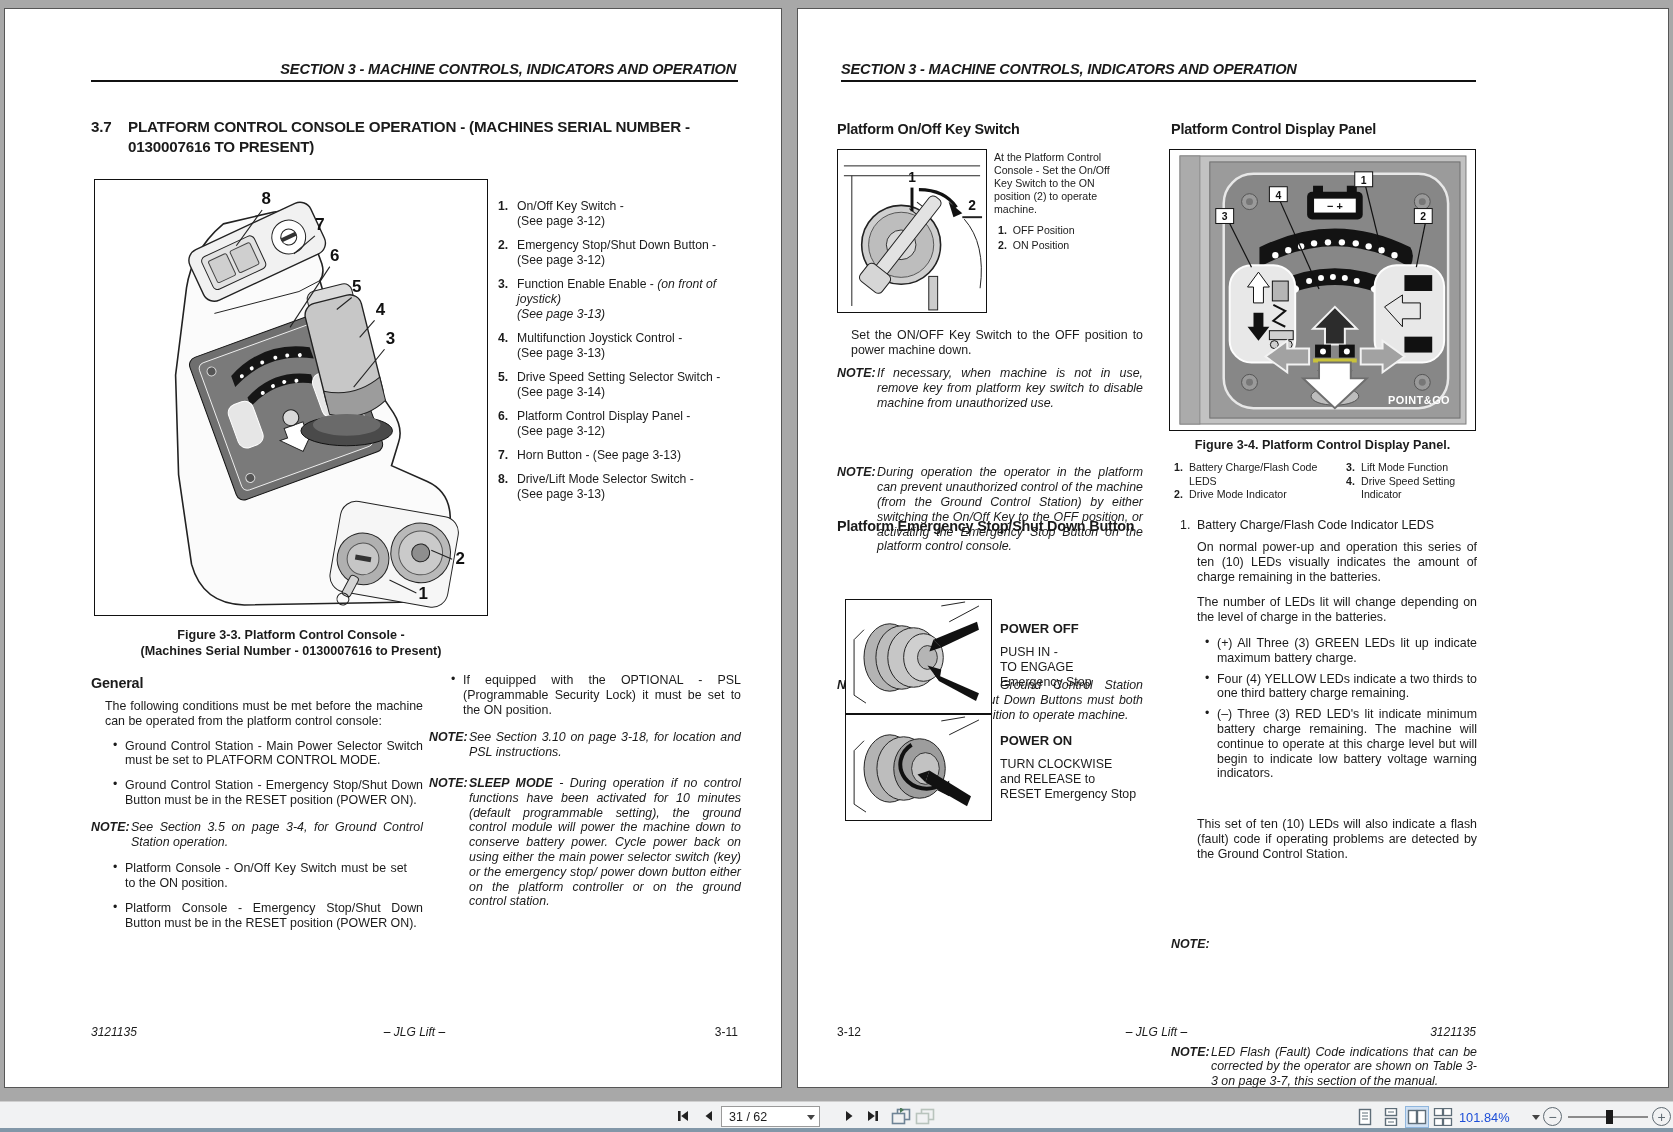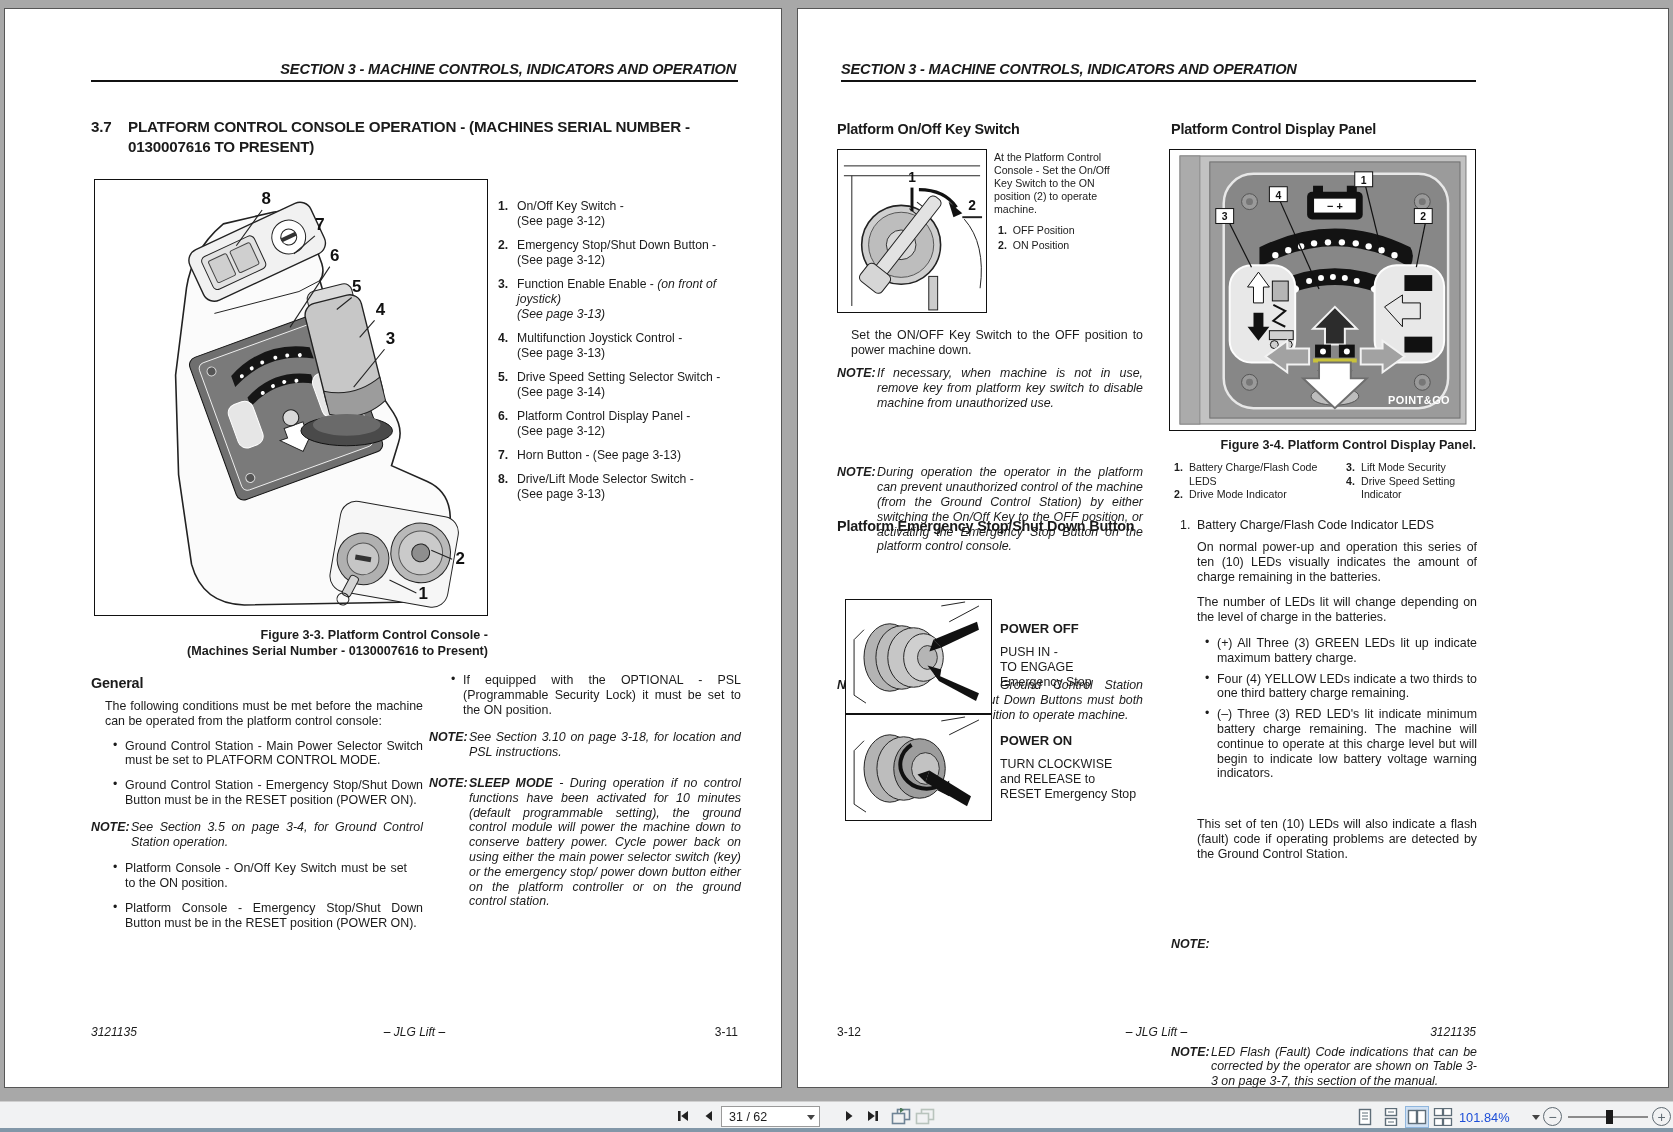--- a/index.html
+++ b/index.html
@@ -12,21 +12,21 @@
   .abs{position:absolute;}
   .hdr{font-size:14.6px;font-weight:bold;font-style:italic;letter-spacing:-0.2px;white-space:nowrap;}
   .rule{position:absolute;height:2px;background:#111;}
   .sect{display:grid;grid-template-columns:37px 1fr;font-size:15.2px;font-weight:bold;
         letter-spacing:-0.2px;line-height:20px;}
   .figbox{position:absolute;border:1px solid #111;background:#fff;}
   .t{font-size:12.4px;line-height:14.8px;}
   .small{font-size:10.6px;line-height:13px;}
   .b{font-weight:bold;}
   .i{font-style:italic;}
-  .cap{font-size:12.6px;font-weight:bold;line-height:15.5px;text-align:right;}
+  .cap{font-size:12.6px;font-weight:bold;line-height:15.5px;text-align:center;}
   .h2{font-size:14.4px;font-weight:bold;letter-spacing:-0.2px;}
   .clist{list-style:none;margin:0;padding:0;}
   .clist li{display:grid;grid-template-columns:19px 1fr;margin-bottom:9px;font-size:12.2px;line-height:15px;}
   .clist .n{font-weight:bold;}
   .note{position:relative;padding-left:40px;font-style:italic;text-align:justify;}
   .note .lbl{position:absolute;left:0;top:0;font-weight:bold;}
   .bul{position:relative;padding-left:13px;text-align:justify;}
   .bul::before{content:"•";position:absolute;left:1px;top:-1px;}
   .jt{text-align:justify;}
   .footer{position:absolute;top:1016px;font-size:12px;}
@@ -457,21 +457,21 @@
             <span>Battery Charge/Flash Code LEDS</span>
           </div>
         <div style="display:grid;grid-template-columns:15px 1fr;">
             <span class="b">2.</span>
             <span>Drive Mode Indicator</span>
           </div>
       </div>
       <div style="position:absolute;left:172px;width:122px;">
         <div style="display:grid;grid-template-columns:15px 1fr;">
             <span class="b">3.</span>
-            <span>Lift Mode Security</span>
+            <span>Lift Mode Function</span>
           </div>
         <div style="display:grid;grid-template-columns:15px 1fr;">
             <span class="b">4.</span>
             <span>Drive Speed Setting Indicator</span>
           </div>
       </div>
     </div>
 
     <div class="abs t" style="left:382px;top:509px;width:296px;display:grid;grid-template-columns:17px 1fr;">
       <span>1.</span>

